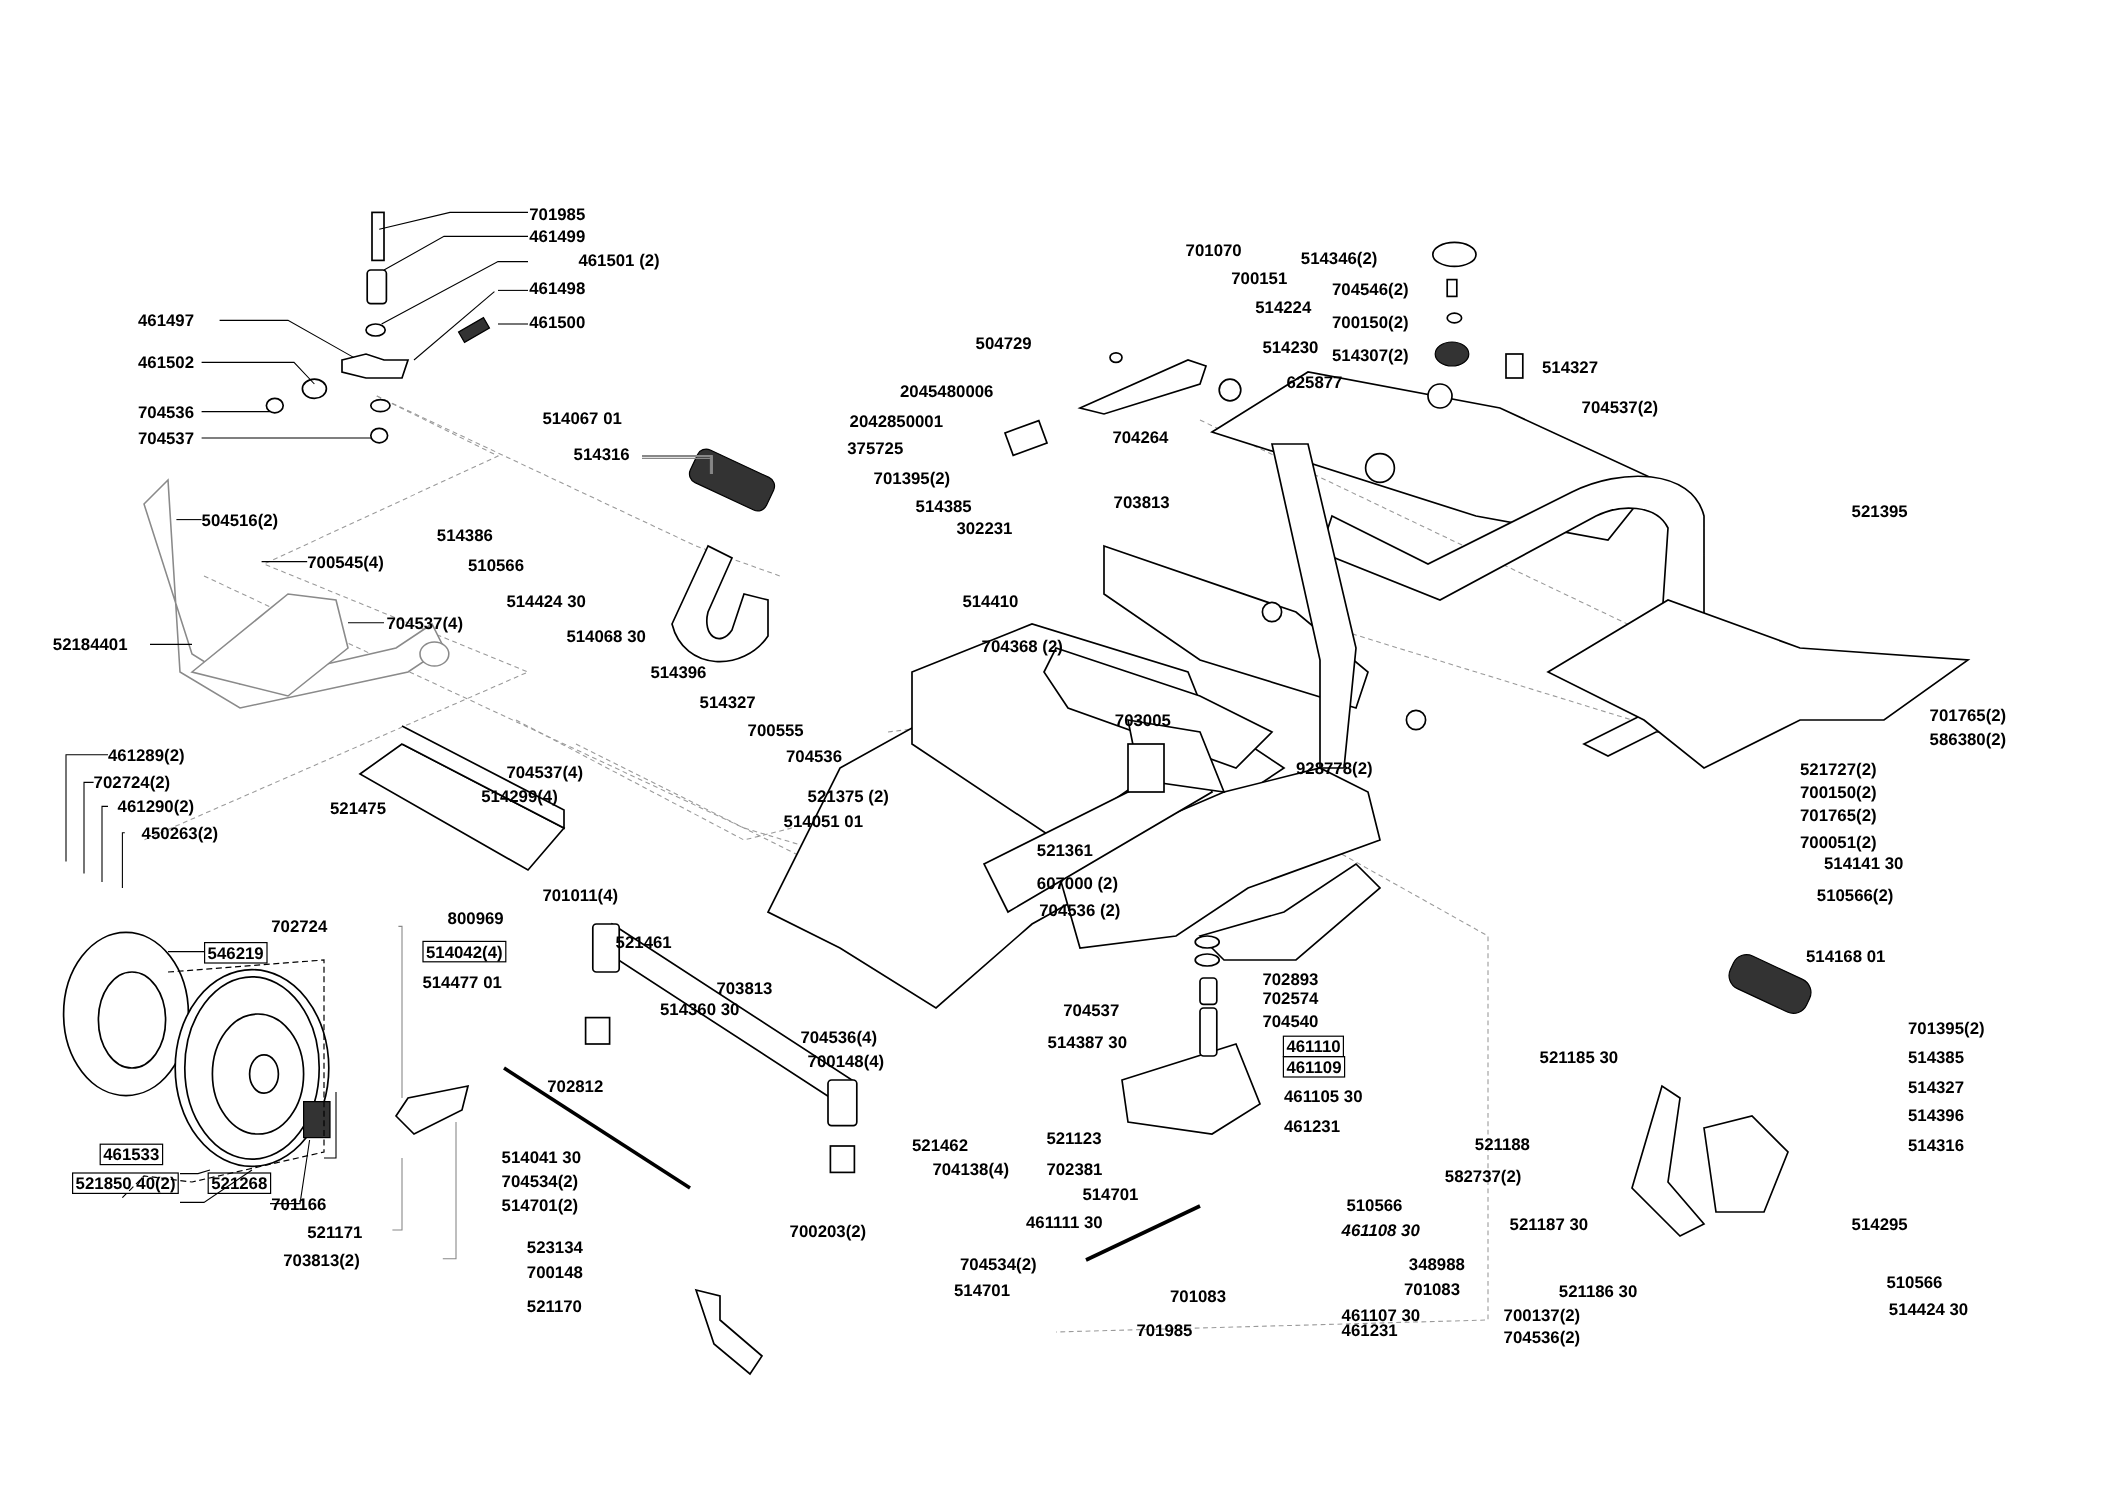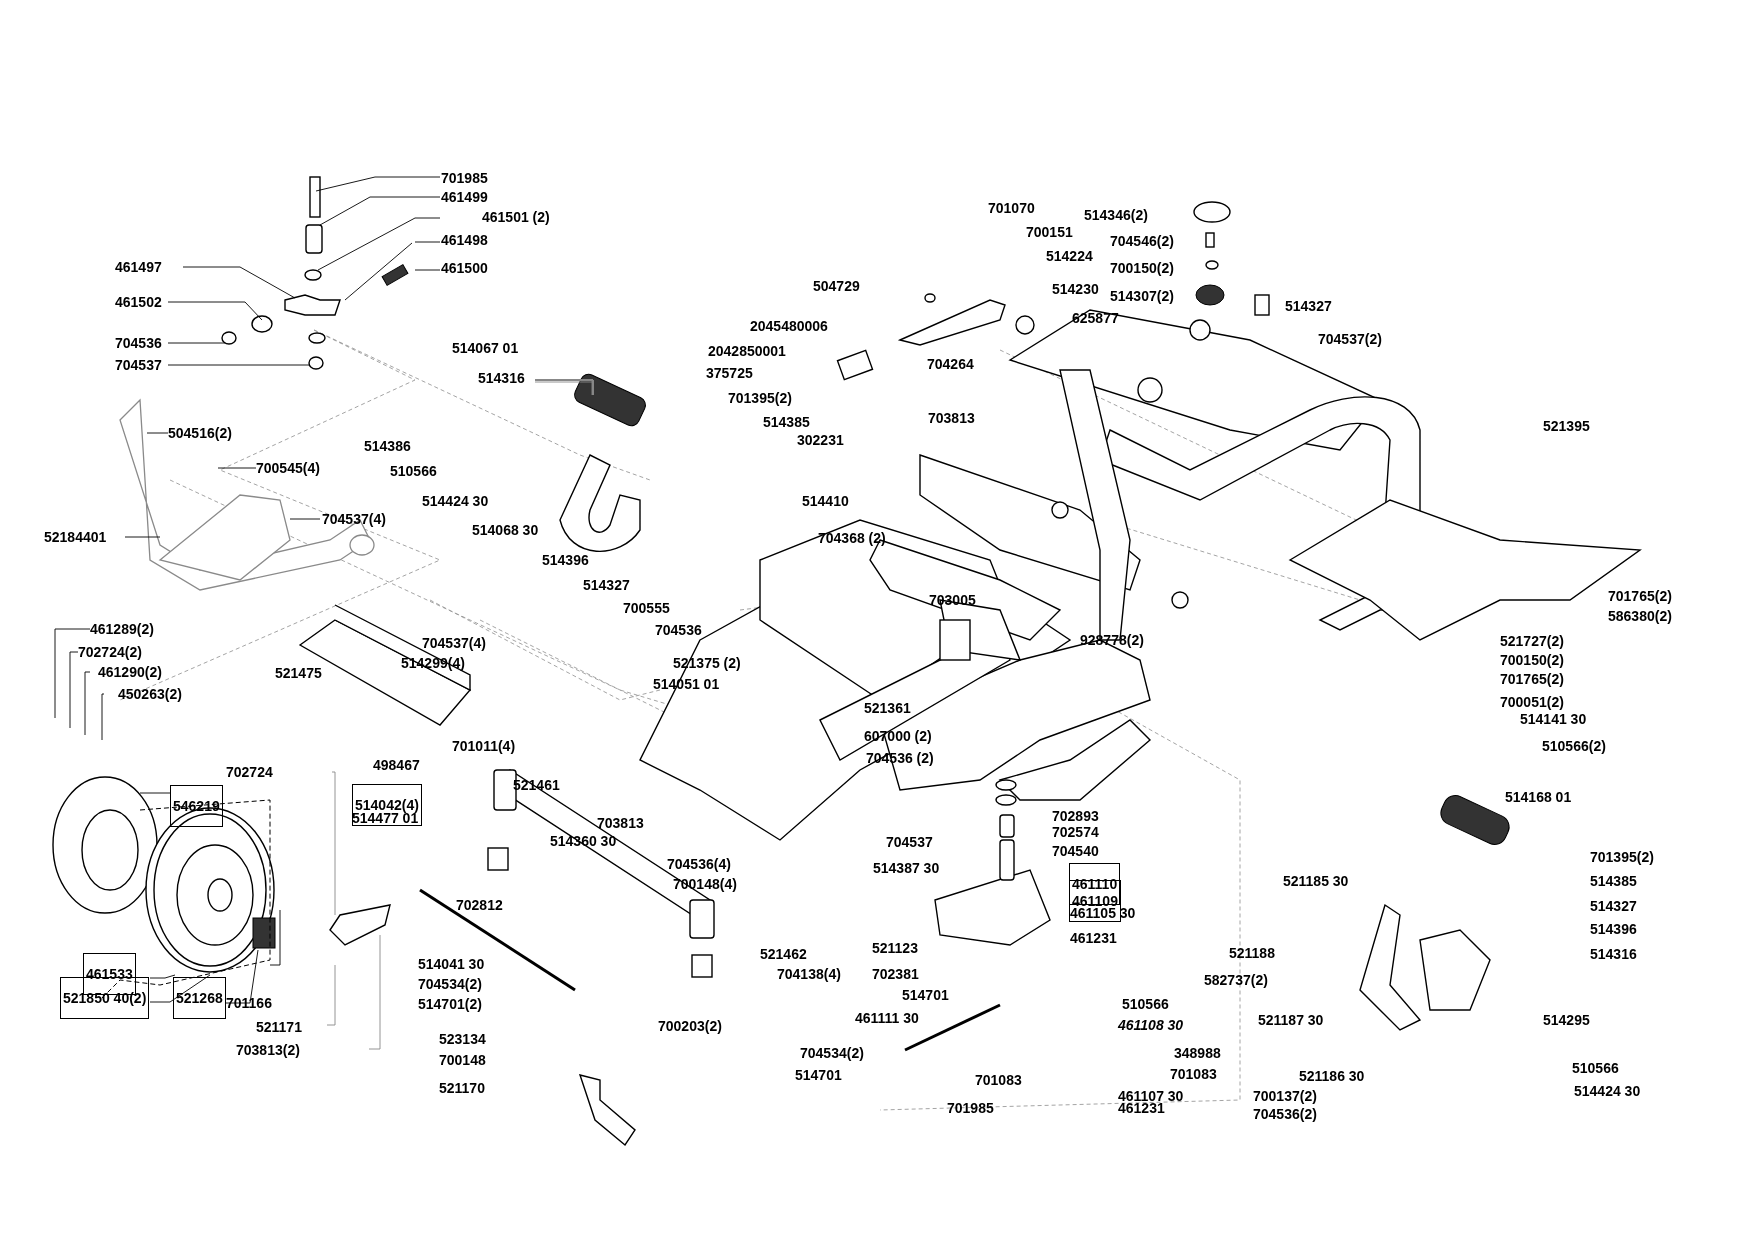--- a/index.html
+++ b/index.html
@@ -1,21 +1,21 @@
 <!DOCTYPE html>
 <html><head>
 <meta charset="utf-8">
 <style>
   html, body { margin: 0; padding: 0; background: #ffffff; }
   body { width: 1754px; height: 1240px; position: relative; overflow: hidden;
          font-family: "Liberation Sans", sans-serif; }
   #diagram { position: absolute; left: 0; top: 0; width: 1754px; height: 1240px; }
   .lbl { position: absolute; font-family: "Liberation Sans", sans-serif; font-weight: bold;
          font-size: 14px; color: #000; white-space: nowrap; line-height: 16px; }
-  .lbl.boxed { border: 1.3px solid #000; padding: 12px 2px; }
+  .lbl.boxed { border: 1.3px solid #000; padding: 0 2px; }
   svg .part { fill: #fff; stroke: #000; stroke-width: 1.4; }
   svg .partg { fill: #fff; stroke: #8a8a8a; stroke-width: 1.3; }
   svg .dark { fill: #333; stroke: #000; stroke-width: 1; }
   svg .lead { fill: none; stroke: #000; stroke-width: 0.9; }
   svg .leadg { fill: none; stroke: #888; stroke-width: 0.9; }
   svg .dash { fill: none; stroke: #9a9a9a; stroke-width: 0.9; stroke-dasharray: 4 3; }
   svg .dashk { fill: none; stroke: #000; stroke-width: 1; stroke-dasharray: 5 3; }
 </style>
 </head>
 <body>
@@ -298,21 +298,21 @@
     <div class="lbl" style="left: 542px; top: 552px;">514396</div>
     <div class="lbl" style="left: 583px; top: 577px;">514327</div>
     <div class="lbl" style="left: 623px; top: 600px;">700555</div>
     <div class="lbl" style="left: 655px; top: 622px;">704536</div>
     <div class="lbl" style="left: 673px; top: 655px;">521375 (2)</div>
     <div class="lbl" style="left: 653px; top: 676px;">514051 01</div>
     <div class="lbl" style="left: 275px; top: 665px;">521475</div>
     <div class="lbl" style="left: 422px; top: 635px;">704537(4)</div>
     <div class="lbl" style="left: 401px; top: 655px;">514299(4)</div>
     <div class="lbl" style="left: 452px; top: 738px;">701011(4)</div>
-    <div class="lbl" style="left: 373px; top: 757px;">498467</div>
+    <div class="lbl" style="left: 373px; top: 757px;">800969</div>
     <div class="lbl boxed" style="left: 352px; top: 784px;">514042(4)</div>
     <div class="lbl" style="left: 513px; top: 777px;">521461</div>
     <div class="lbl" style="left: 352px; top: 810px;">514477 01</div>
     <div class="lbl" style="left: 597px; top: 815px;">703813</div>
     <div class="lbl" style="left: 550px; top: 833px;">514360 30</div>
     <div class="lbl" style="left: 667px; top: 856px;">704536(4)</div>
     <div class="lbl" style="left: 673px; top: 876px;">700148(4)</div>
     <div class="lbl" style="left: 456px; top: 897px;">702812</div>
     <div class="lbl" style="left: 760px; top: 946px;">521462</div>
     <div class="lbl" style="left: 777px; top: 966px;">704138(4)</div>
@@ -351,21 +351,21 @@
     <div class="lbl" style="left: 864px; top: 700px;">521361</div>
     <div class="lbl" style="left: 864px; top: 728px;">607000 (2)</div>
     <div class="lbl" style="left: 866px; top: 750px;">704536 (2)</div>
     <div class="lbl" style="left: 1608px; top: 588px;">701765(2)</div>
     <div class="lbl" style="left: 1608px; top: 608px;">586380(2)</div>
     <div class="lbl" style="left: 1500px; top: 633px;">521727(2)</div>
     <div class="lbl" style="left: 1500px; top: 652px;">700150(2)</div>
     <div class="lbl" style="left: 1500px; top: 671px;">701765(2)</div>
     <div class="lbl" style="left: 1500px; top: 694px;">700051(2)</div>
     <div class="lbl" style="left: 1520px; top: 711px;">514141 30</div>
-    <div class="lbl" style="left: 1514px; top: 738px; margin-left: 28px;">510566(2)</div>
+    <div class="lbl" style="left: 1514px; top: 738px;">510566(2)</div>
     <div class="lbl" style="left: 1052px; top: 808px;">702893</div>
     <div class="lbl" style="left: 1052px; top: 824px;">702574</div>
     <div class="lbl" style="left: 1052px; top: 843px;">704540</div>
     <div class="lbl boxed" style="left: 1069px; top: 863px;">461110</div>
     <div class="lbl boxed" style="left: 1069px; top: 880px;">461109</div>
     <div class="lbl" style="left: 1070px; top: 905px;">461105 30</div>
     <div class="lbl" style="left: 1070px; top: 930px;">461231</div>
     <div class="lbl" style="left: 886px; top: 834px;">704537</div>
     <div class="lbl" style="left: 873px; top: 860px;">514387 30</div>
     <div class="lbl" style="left: 872px; top: 940px;">521123</div>

